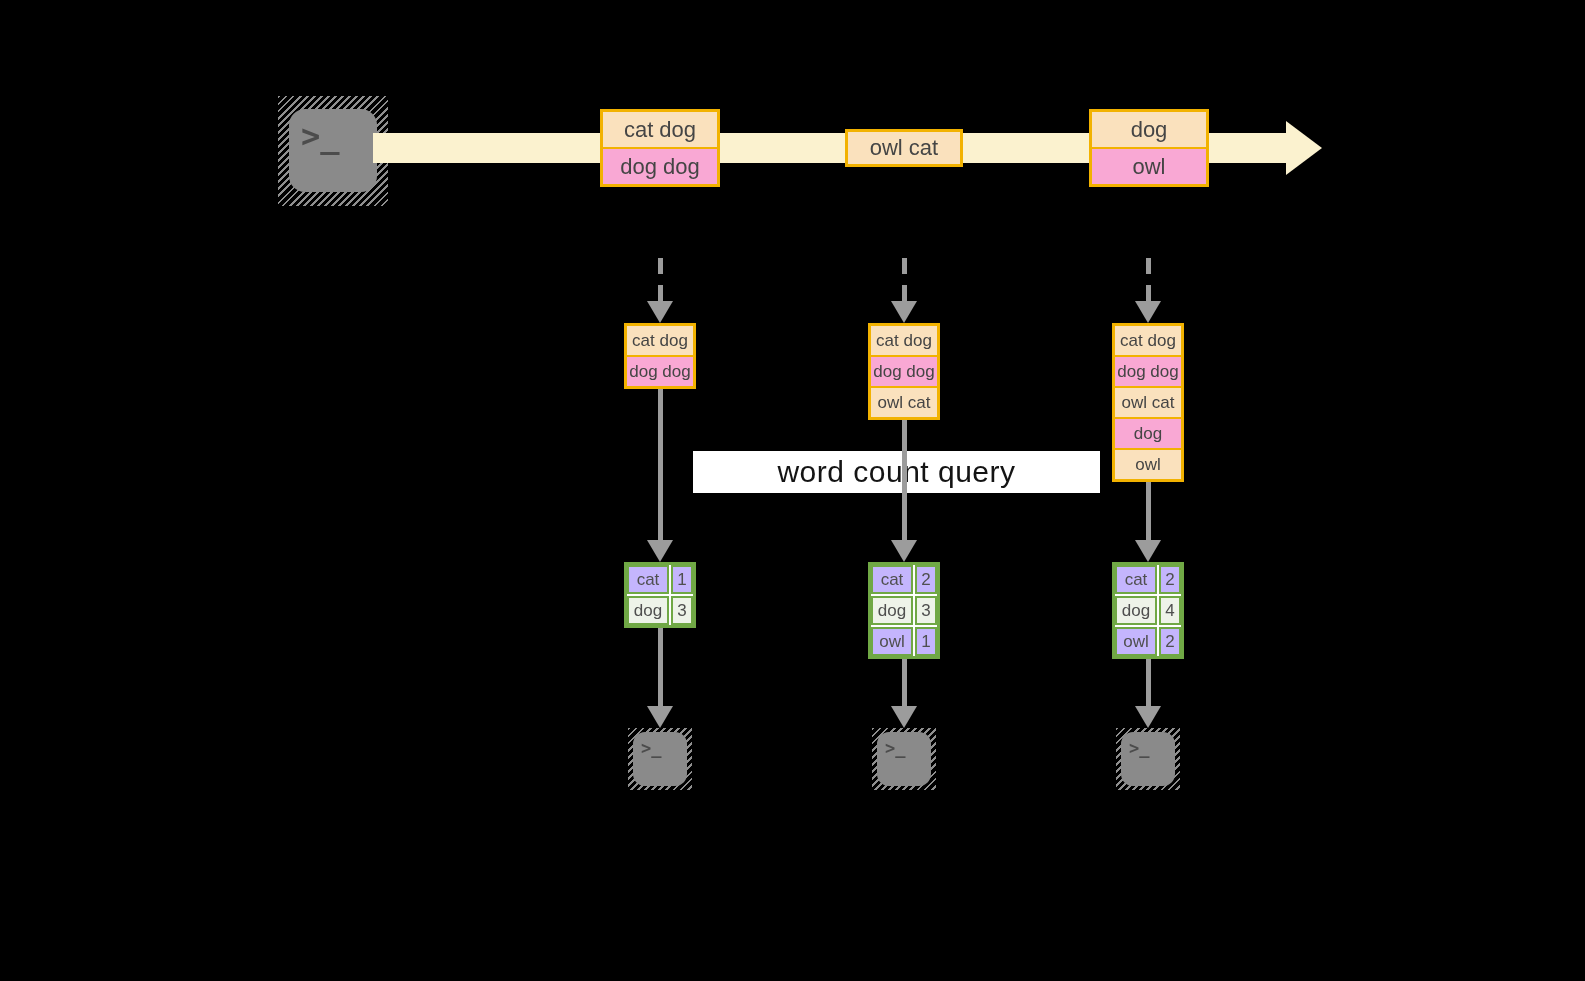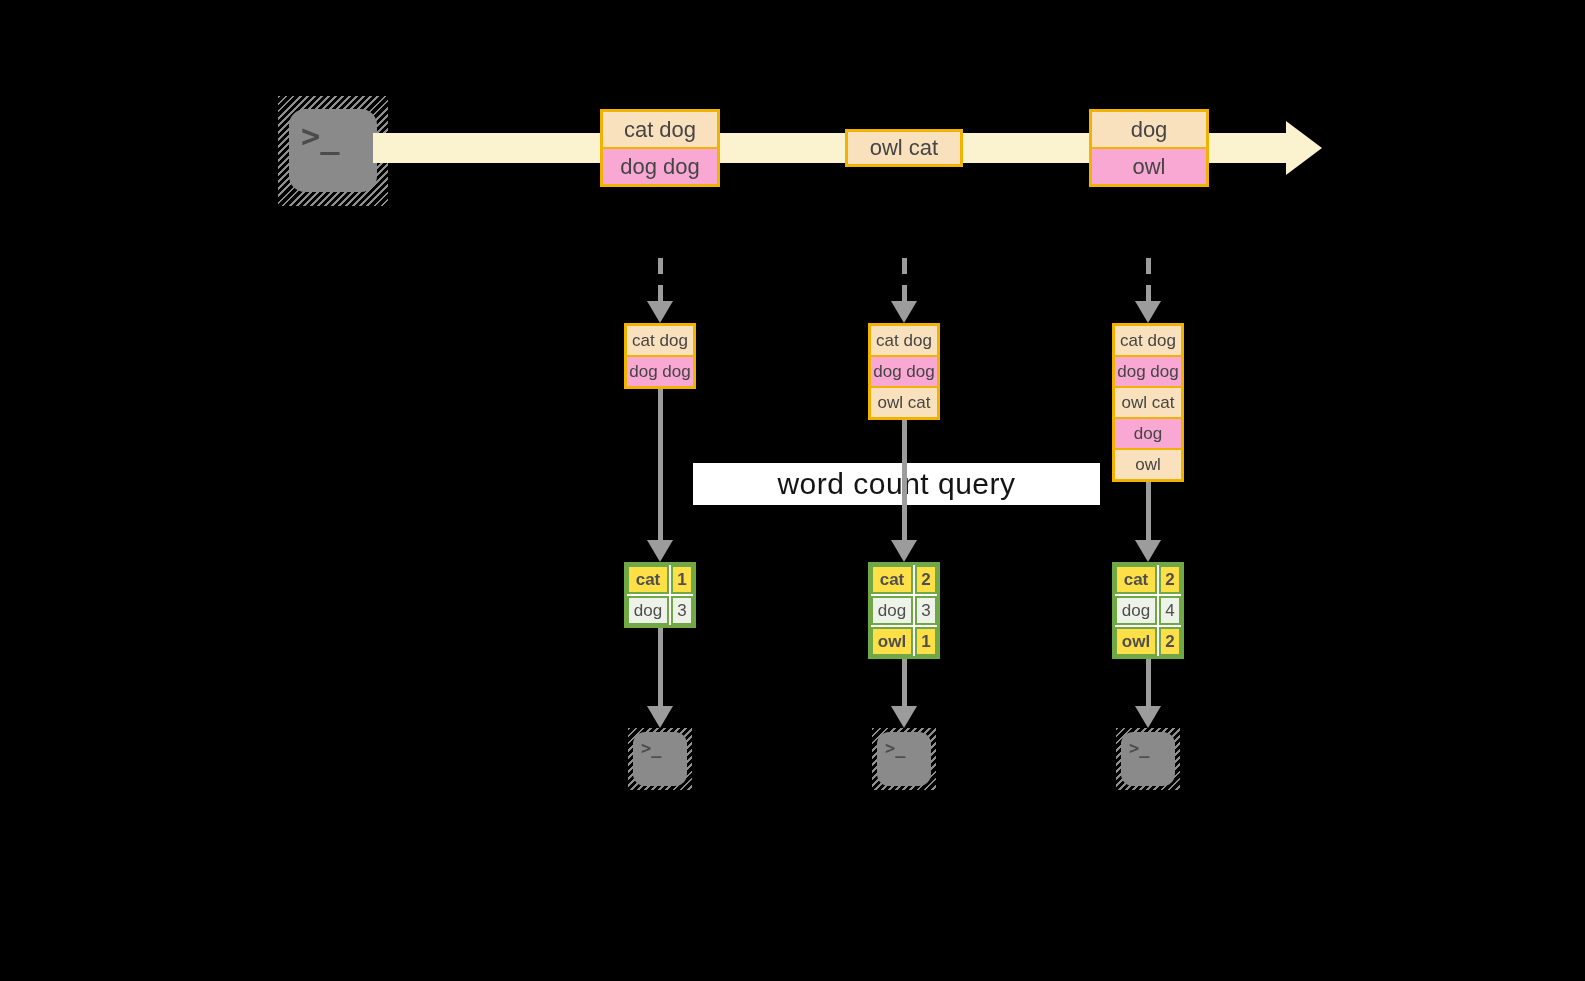--- a/index.html
+++ b/index.html
@@ -96,26 +96,26 @@
     border: 3px solid #70a845; background: #ffffff;
     display: flex; flex-direction: column; gap: 2px; z-index: 3;
   }
   .wc-row { display: flex; gap: 2px; height: 29px; }
   .wc-cell {
     border: 2px solid #70a845; display: flex; align-items: center; justify-content: center;
     font-size: 17px; color: #4f4f4f;
   }
   .wc-word { width: 42px; }
   .wc-count { flex: 1; }
-  .gfill-a { background: #fde047; font-weight: bold; }
+  .gfill-a { background: #c4b5fd; }
   .gfill-b { background: #eef3e9; }
 
   
   .white-label {
-    position: absolute; left: 693px; top: 463px; width: 407px; height: 42px;
+    position: absolute; left: 693px; top: 451px; width: 407px; height: 42px;
     background: #ffffff; z-index: 1;
     display: flex; align-items: center; justify-content: center;
   }
   .white-label span { font-size: 30px; color: #141414; letter-spacing: 0.5px; }
 </style>
 </head>
 <body>
 
 <div class="canvas">
 

